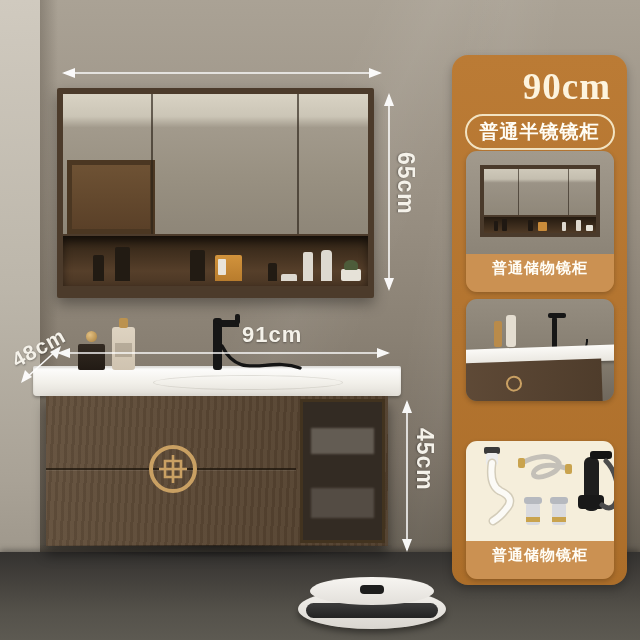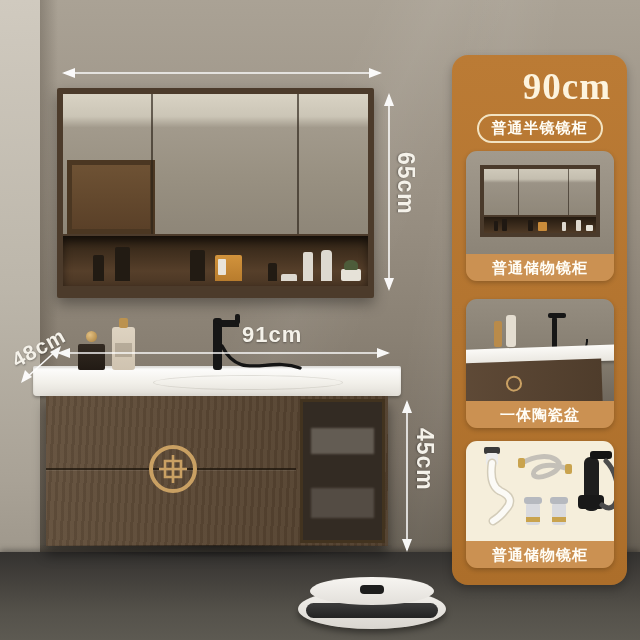--- a/index.html
+++ b/index.html
@@ -59,24 +59,24 @@
   
   .annot-svg{position:absolute;left:0;top:0;pointer-events:none;}
   .dim{position:absolute;color:#f5f2ea;font-size:23px;font-weight:bold;letter-spacing:1px;text-shadow:0 1px 2px rgba(0,0,0,.35);}
   .dim.vert{writing-mode:vertical-rl;}
   .dim48{transform:rotate(-29deg);font-size:21px;}
   .disclaimer{position:absolute;left:8px;top:611px;width:430px;color:#2f2d29;font-size:15px;font-weight:bold;letter-spacing:.5px;text-shadow:0 1px 1px rgba(255,255,255,.3);}
 
   
   .panel{position:absolute;left:452px;top:55px;width:175px;height:530px;background:linear-gradient(180deg,#bb7b35,#ac6e2a);border-radius:16px;box-shadow:0 4px 10px rgba(0,0,0,.25);}
   .panel-title{margin:10px 16px 0 0;text-align:right;font-family:"Liberation Serif",serif;font-weight:bold;font-size:37px;color:#fdf4de;letter-spacing:1px;}
-  .panel-badge{width:fit-content;margin:6px auto 0 auto;padding:3px 13px;border:2px solid #f2e3c2;border-radius:999px;color:#fffdf5;font-size:15px;font-weight:bold;letter-spacing:1px;text-align:right;}
+  .panel-badge{width:fit-content;margin:6px auto 0 auto;padding:3px 13px;border:2px solid #f2e3c2;border-radius:999px;color:#fffdf5;font-size:19px;font-weight:bold;letter-spacing:1px;text-align:right;}
   .card{position:absolute;left:14px;width:148px;border-radius:11px;overflow:hidden;box-shadow:0 2px 5px rgba(0,0,0,.22);}
   .card-img{position:relative;width:148px;background:#f6efdd;overflow:hidden;}
-  .card-cap{height:27px;line-height:27px;text-align:center;background:#cb9152;color:#fffdf6;font-size:15px;font-weight:bold;letter-spacing:1px;}
+  .card-cap{height:38px;line-height:27px;text-align:center;background:#cb9152;color:#fffdf6;font-size:15px;font-weight:bold;letter-spacing:1px;}
   
   .img1{height:103px;background:linear-gradient(180deg,#a29a8d,#8c8477);}
   .img1 .mc{position:absolute;left:14px;top:14px;width:120px;height:72px;background:#4a3a2b;}
   .img1 .mg{position:absolute;left:4px;top:4px;right:4px;height:46px;background:linear-gradient(180deg,#cfc9ba 0%,#c4beaf 22%,#9b9386 30%,#8f8779 100%);}
   .img1 .ms{position:absolute;top:0;bottom:0;width:1px;background:rgba(40,30,20,.6);}
   .img1 .msh{position:absolute;left:4px;right:4px;top:52px;height:16px;background:linear-gradient(180deg,#241a10,#4f3a26);}
   .img1 .mb{position:absolute;bottom:2px;border-radius:1px;}
   
   .img2{height:102px;background:linear-gradient(180deg,#958d80,#867e71 55%,#6f675c);}
   .img2 .ctr{position:absolute;left:-4px;top:48px;width:160px;height:16px;background:linear-gradient(180deg,#fbfaf7,#e8e5de);transform:rotate(-2deg);box-shadow:0 2px 3px rgba(0,0,0,.3);}
@@ -219,21 +219,20 @@
         <div class="bt1"></div>
         <div class="bt2"></div>
         <div class="fct-top"></div>
         <div class="fct"></div>
         <div class="hose"></div>
         <div class="ctr"></div>
         <div class="wood">
             <div class="ring"></div>
           </div>
       </div>
-      <div class="card-cap">一体陶瓷盆</div>
     </div>
 
     <div class="card" style="top:386px">
       <div class="card-img img3">
         <svg width="148" height="100">
 
           <rect x="18" y="6" width="16" height="7" rx="2" fill="#3a3a3a"></rect>
           <rect x="20" y="12" width="12" height="12" rx="2" fill="#ececec"></rect>
           <path d="M26 22 q-3 22 8 28 q16 7 6 18 q-6 8 -13 12" fill="none" stroke="#d3ccb9" stroke-width="9" stroke-linecap="round"></path>
           <path d="M26 22 q-3 22 8 28 q16 7 6 18 q-6 8 -13 12" fill="none" stroke="#fbfaf6" stroke-width="6" stroke-linecap="round"></path>

